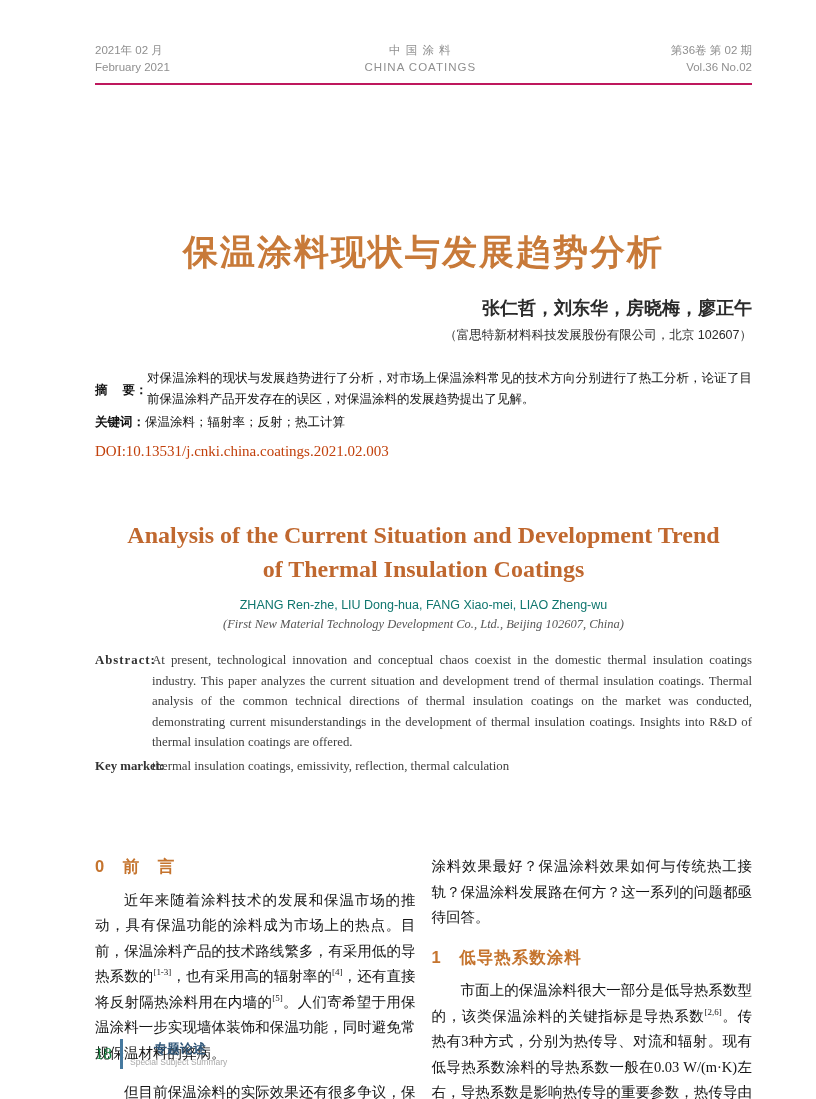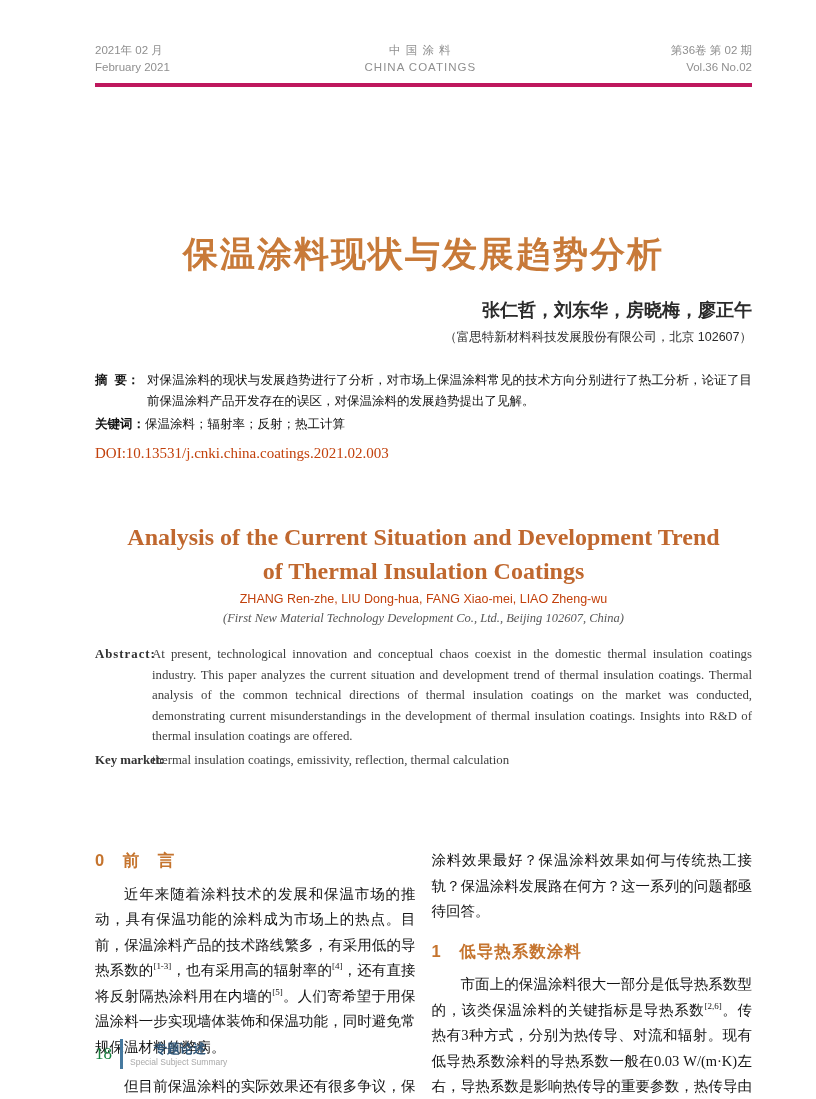--- a/index.html
+++ b/index.html
@@ -13,21 +13,21 @@
     color:#1c1c1c;
     padding:42px 64px 0 95px;
     overflow:hidden;
   }
   sup { font-size:0.62em; vertical-align:super; line-height:0; }
 
   
   .hdr {
     display:flex; justify-content:space-between; align-items:center;
     color:#8f8f8f; font-size:11.5px; line-height:17px;
-    border-bottom:4px solid #be185d; padding-bottom:7px;
+    border-bottom:2px solid #be185d; padding-bottom:7px;
   }
   .hdr-col { display:flex; flex-direction:column; }
   .hdr-col.c { text-align:center; letter-spacing:1px; }
   .hdr-col.r { text-align:right; }
 
   
   .title-cn {
     margin-top:144px; text-align:center;
     font-size:35px; font-weight:bold; color:#c87a39;
     letter-spacing:2px;
@@ -37,43 +37,43 @@
     font-size:18px; font-weight:bold; color:#2a2a2a;
   }
   .affil-cn {
     margin-top:7px; text-align:right;
     font-size:12.5px; color:#2a2a2a;
   }
 
   
   .meta { margin-top:24px; font-size:12.5px; line-height:21px; color:#111; }
   .hang { position:relative; padding-left:52px; text-align:justify; }
-  .hang > .lbl { position:absolute; left:0; top:0; font-weight:bold; white-space:pre; }
+  .hang > .lbl { position:absolute; left:0; top:13px; font-weight:bold; white-space:pre;font-family:Liberation Mono, monospace; }
   .kw-row { margin-top:2px; }
   .kw-row .lbl { font-weight:bold; }
   .meta-row {
     display:flex; justify-content:space-between;
     margin-top:9px; font-size:12.5px; color:#111;
   }
   .doi {
     margin-top:8px;
     font-family:"Liberation Serif", serif;
     font-size:15px; color:#c2410c;
   }
 
   
   .title-en {
     margin-top:56px; text-align:center;
     font-family:"Liberation Serif", serif;
     font-size:24px; font-weight:bold; color:#c0682f;
     line-height:34px;
   }
   .authors-en {
-    margin-top:4px; text-align:center;
-    font-size:12.5px; color:#c2410c;
+    margin-top:12px; text-align:center;
+    font-size:12.5px; color:#0f766e;
   }
   .affil-en {
     margin-top:5px; text-align:center;
     font-family:"Liberation Serif", serif; font-style:italic;
     font-size:12.5px; color:#555;
   }
 
   
   .abs-en {
     margin-top:18px;

